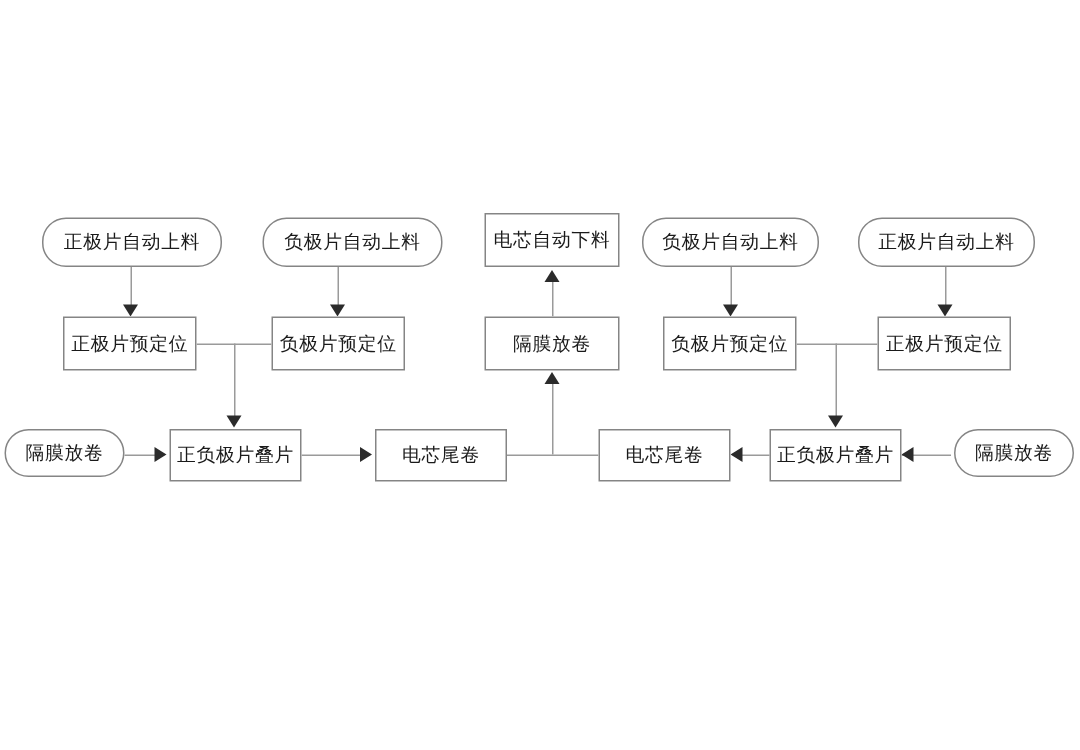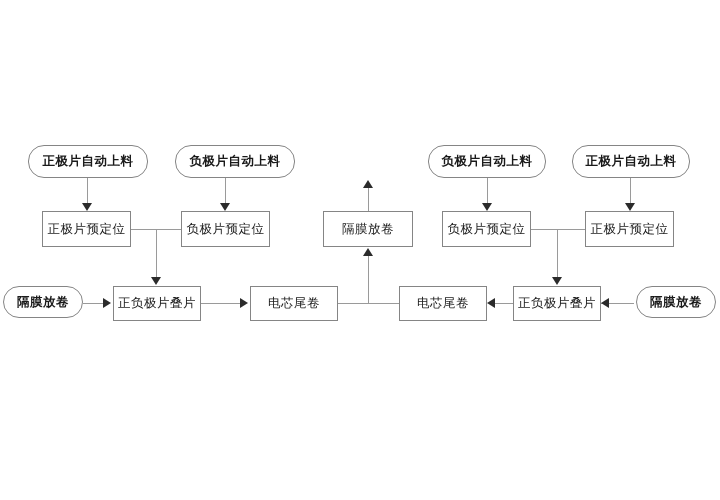--- a/index.html
+++ b/index.html
@@ -29,21 +29,20 @@
     align-items: center;
     justify-content: center;
     font-size: 12.5px;
     line-height: 1;
     letter-spacing: 0.5px;
     white-space: nowrap;
     z-index: 3;
   }
   .node.rounded {
     border-radius: 16px;
-    font-weight: bold;
   }
   .edge-h {
     position: absolute;
     height: 1px;
     background: #9a9a9a;
     z-index: 1;
   }
   .edge-v {
     position: absolute;
     width: 1px;
@@ -83,20 +82,23 @@
 <div id="canvas">
 
   <div class="node rounded" style="left:28px; top:145px; width:120px; height:33px;">
     <span>正极片自动上料</span>
   </div>
 
   <div class="node rounded" style="left:175px; top:145px; width:120px; height:33px;">
     <span>负极片自动上料</span>
   </div>
 
+  <div class="node" style="left:323px; top:142px; width:90px; height:36px;">
+    <span>电芯自动下料</span>
+  </div>
 
   <div class="node rounded" style="left:428px; top:145px; width:118px; height:33px;">
     <span>负极片自动上料</span>
   </div>
 
   <div class="node rounded" style="left:572px; top:145px; width:118px; height:33px;">
     <span>正极片自动上料</span>
   </div>
 
   <div class="node" style="left:42px; top:211px; width:89px; height:36px;">

